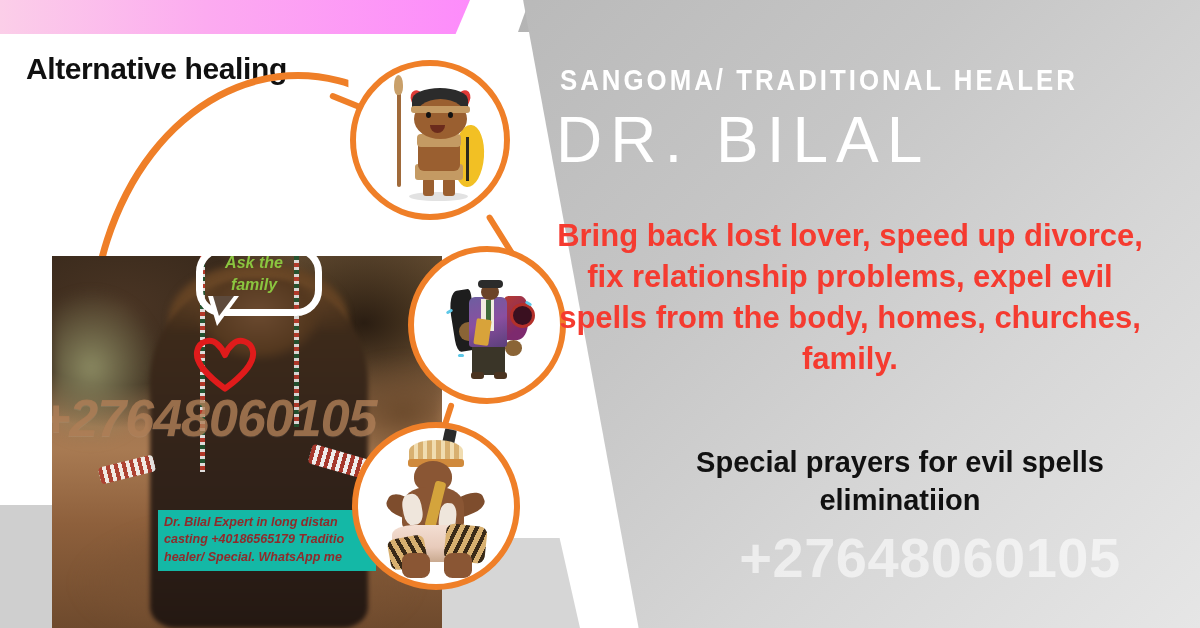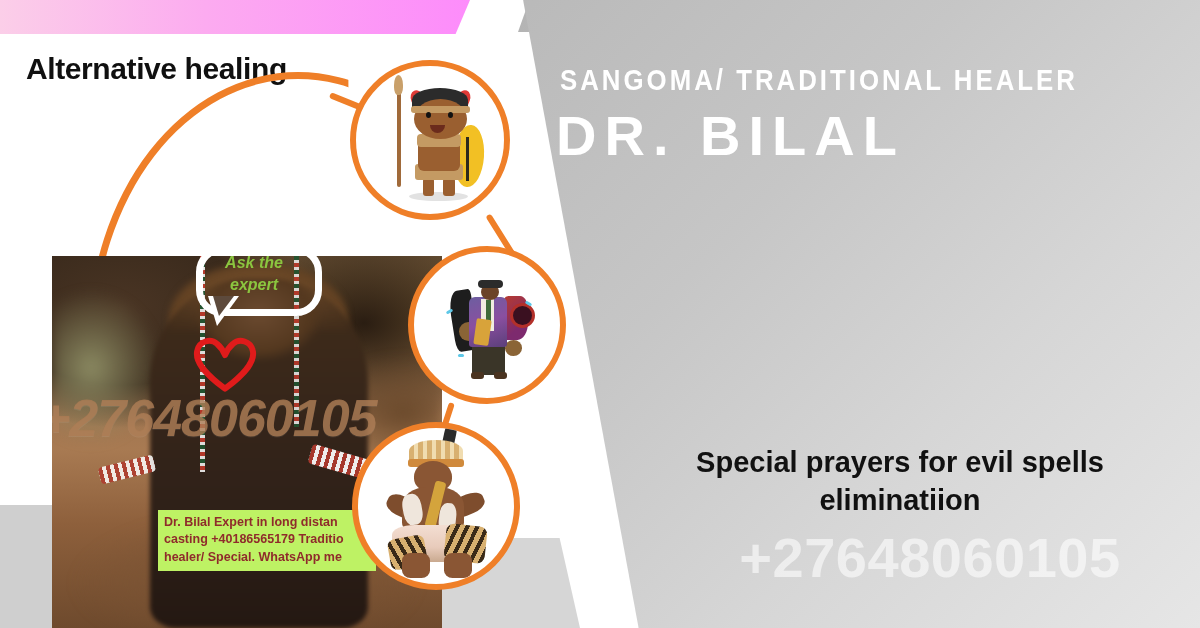--- a/index.html
+++ b/index.html
@@ -150,23 +150,23 @@
     text-align:center;font-style:italic;font-weight:700;
     font-size:16px;line-height:1.35;color:#8bc53f;
   }
   .heart{
     position:absolute;left:192px;top:333px;width:66px;height:60px;
   }
 
   
   .caption{
     position:absolute;left:158px;top:510px;width:218px;
-    background:#bef264;
+    background:#14b8a6;
     padding:4px 6px 5px 6px;
-    font-weight:700;font-size:12.5px;line-height:1.38;
+    font-style:italic;font-weight:700;font-size:12.5px;line-height:1.38;
     color:#8f2b2b;
     box-sizing:border-box;
   }
 
   
   .circ{
     position:absolute;border:6px solid #ef7f28;border-radius:50%;
     background:#ffffff;overflow:hidden;box-sizing:border-box;
   }
   .c1{left:350px;top:60px;width:160px;height:160px;}
@@ -237,21 +237,21 @@
 
   
   .kicker{
     position:absolute;left:560px;top:63px;width:620px;
     font-size:30px;font-weight:700;color:#ffffff;
     letter-spacing:3.5px;white-space:nowrap;
     transform:scaleX(0.86);transform-origin:left center;
   }
   .bigname{
     position:absolute;left:556px;top:103px;width:620px;
-    font-size:56px;font-weight:700;color:#ffffff;
+    font-size:64px;font-weight:400;color:#ffffff;
     letter-spacing:8px;
   }
   .redtext{
     position:absolute;left:540px;top:216px;width:620px;
     text-align:center;
     font-size:31px;font-weight:700;line-height:1.32;
     color:#f53b30;
   }
   .blacktext{
     position:absolute;left:620px;top:444px;width:560px;
@@ -296,21 +296,21 @@
     <div class="photo-armband"></div>
     <div class="photo-armband2"></div>
     <div class="watermark-photo">+27648060105</div>
   </div>
 
   <div class="bubble"></div>
   <div class="bubble-tail"></div>
   <div class="bubble-tail-in"></div>
   <div class="bubble-text">
     <div>Ask the</div>
-    <div>expert</div>
+    <div>family</div>
   </div>
 
   <svg class="heart" viewBox="0 0 100 90">
     <path d="M50 84 C 18 60, 4 42, 8 26 C 11 12, 28 7, 38 16 C 44 21, 48 28, 50 33
              C 52 28, 56 21, 62 16 C 72 7, 89 12, 92 26 C 96 42, 82 60, 50 84 Z" fill="none" stroke="#e01b1b" stroke-width="9" stroke-linejoin="round"></path>
   </svg>
 
   <div class="caption">
     <div>Dr. Bilal Expert in long distan</div>
     <div>casting +40186565179 Traditio</div>
@@ -377,16 +377,17 @@
       <div class="d-skirt"></div>
       <div class="d-stripes"></div>
       <div class="d-stripes2"></div>
       <div class="d-legL"></div>
       <div class="d-legR"></div>
     </div>
   </div>
 
   <div class="kicker">SANGOMA/ TRADITIONAL HEALER</div>
   <div class="bigname">DR.  BILAL</div>
+  <div class="redtext">Bring back lost lover, speed up divorce, fix relationship problems, expel evil spells from the body, homes, churches, family.</div>
   <div class="blacktext">Special prayers for  evil spells eliminatiion</div>
   <div class="watermark-big">+27648060105</div>
 
 </div>
 
 </body></html>

